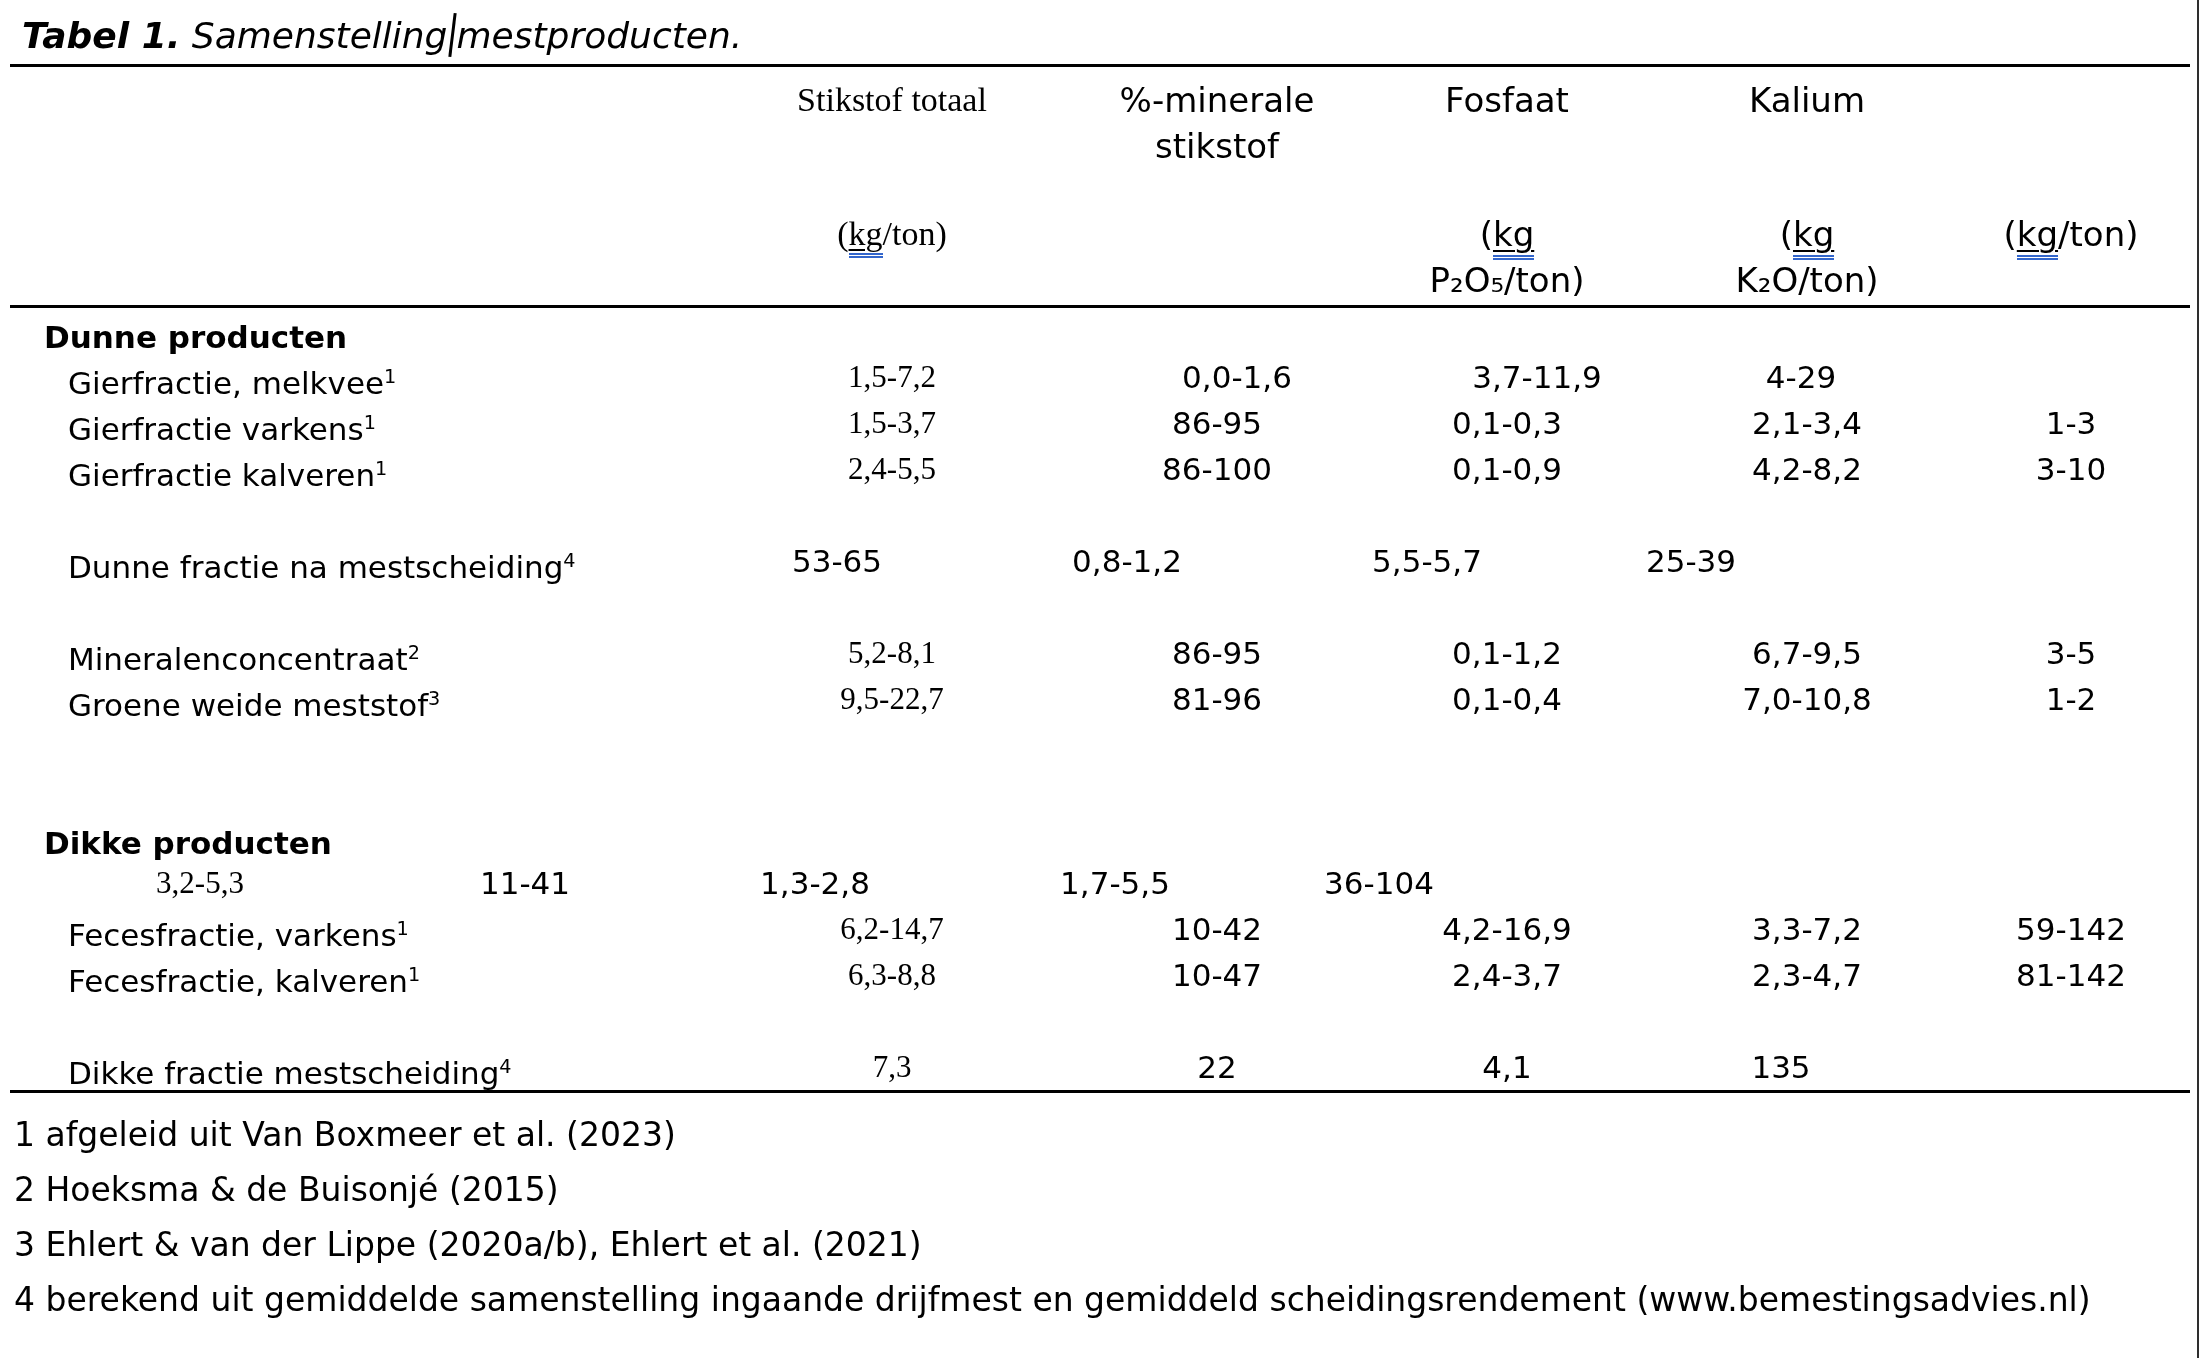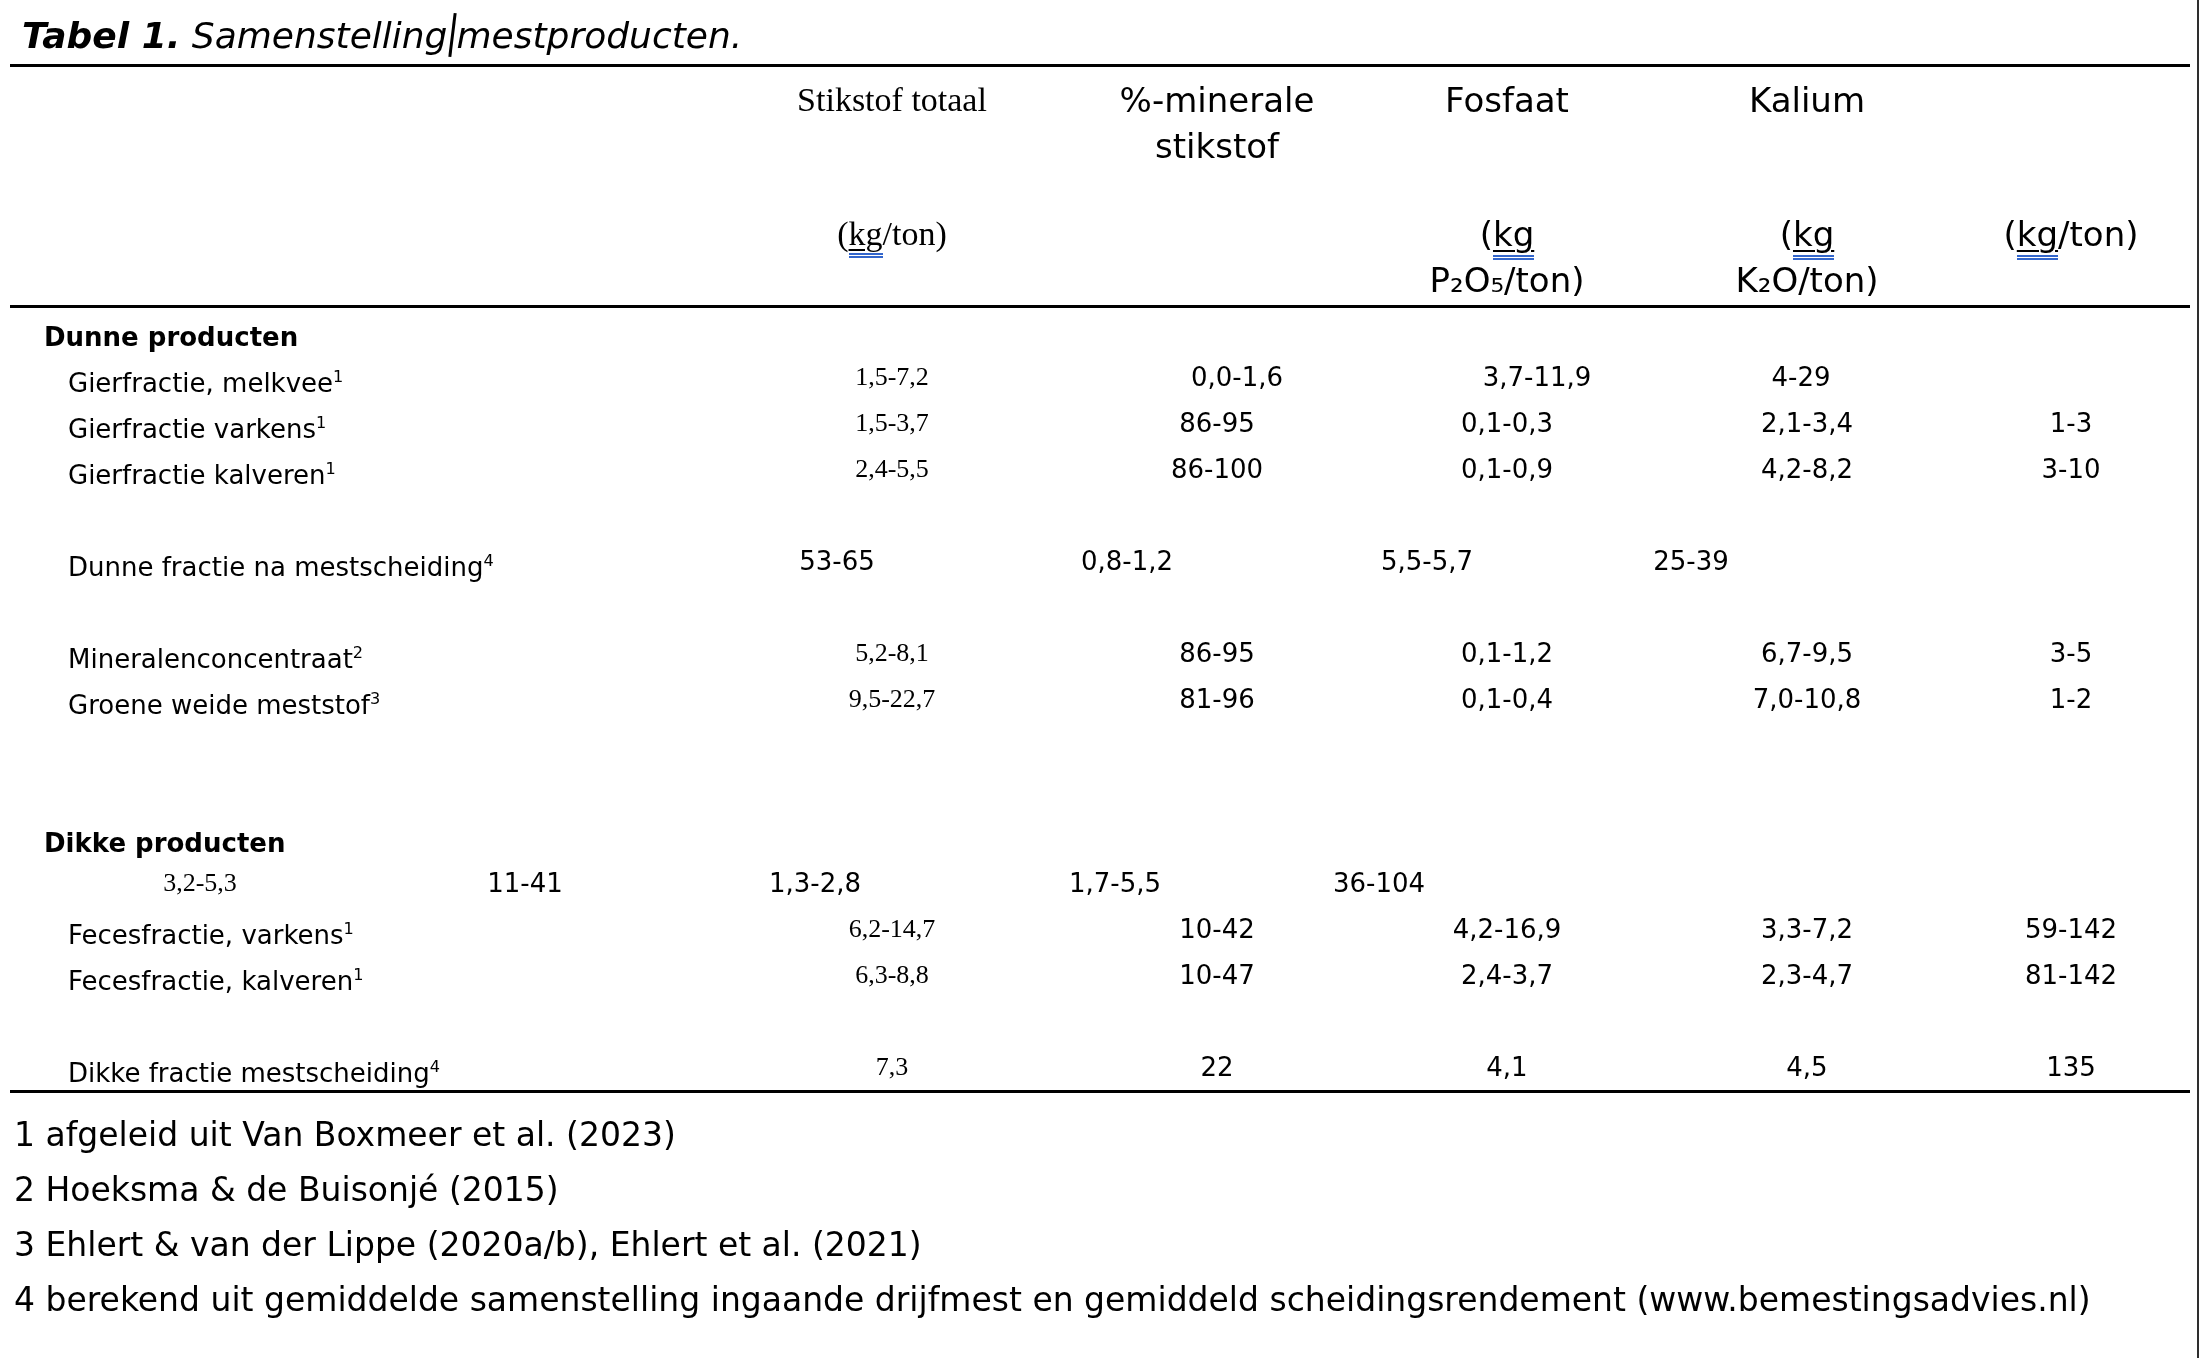--- a/index.html
+++ b/index.html
@@ -39,21 +39,21 @@
   .hunits .hcell { padding-top:0; }
   .kg {
     text-decoration:underline;
     text-decoration-thickness:2px;
     text-underline-offset:4px;
     border-bottom:5px double #3366cc;
     padding-bottom:1px;
   }
   
   .tbody { }
-  .trow { display:flex; height:46px; font-size:26px; line-height:46px; }
+  .trow { display:flex; height:46px; font-size:31px; line-height:46px; }
   .trow .cell { overflow:hidden; white-space:nowrap; }
   .trow .col1 { padding-left:58px; text-align:left; }
   .trow.section .col1 { padding-left:34px; font-weight:bold; }
   .trow .num { text-align:center; }
   sup { font-size:0.62em; }
   
   .footnotes { padding:14px 0 0 4px; }
   .footnote { font-size:33px; line-height:55px; white-space:nowrap; }
 </style>
 </head>
@@ -222,21 +222,20 @@
     <div class="cell col3 num"></div>
     <div class="cell col4 num"></div>
     <div class="cell col5 num"></div>
     <div class="cell col6 num"></div>
   </div>
       <div class="trow">
     <div class="cell col1"><span class="lbl">Dikke fractie mestscheiding</span><sup>4</sup></div>
     <div class="cell col2 num">7,3</div>
     <div class="cell col3 num">22</div>
     <div class="cell col4 num">4,1</div>
-    <div class="cell col5 num">4,5</div>
     <div class="cell col6 num">135</div>
   </div>
     </div>
 
   <div class="rule"></div>
 
   <div class="footnotes">
     <div class="footnote">1 afgeleid uit Van Boxmeer et al. (2023)</div>
     <div class="footnote">2 Hoeksma &amp; de Buisonjé (2015)</div>
     <div class="footnote">3 Ehlert &amp; van der Lippe (2020a/b), Ehlert et al. (2021)</div>

